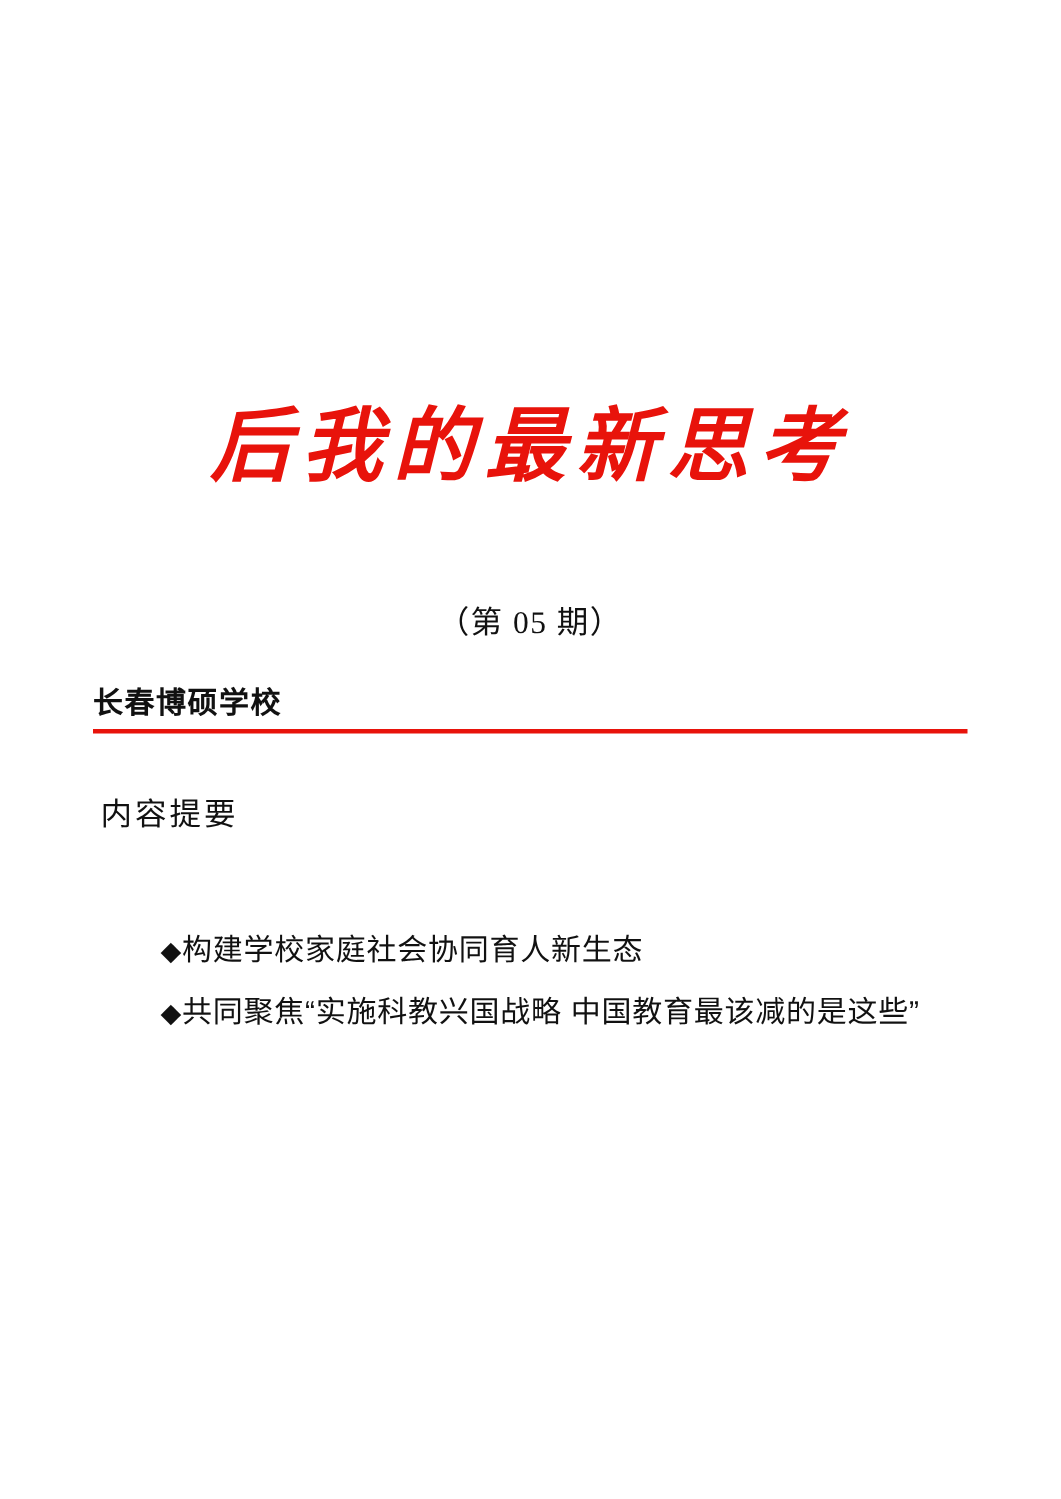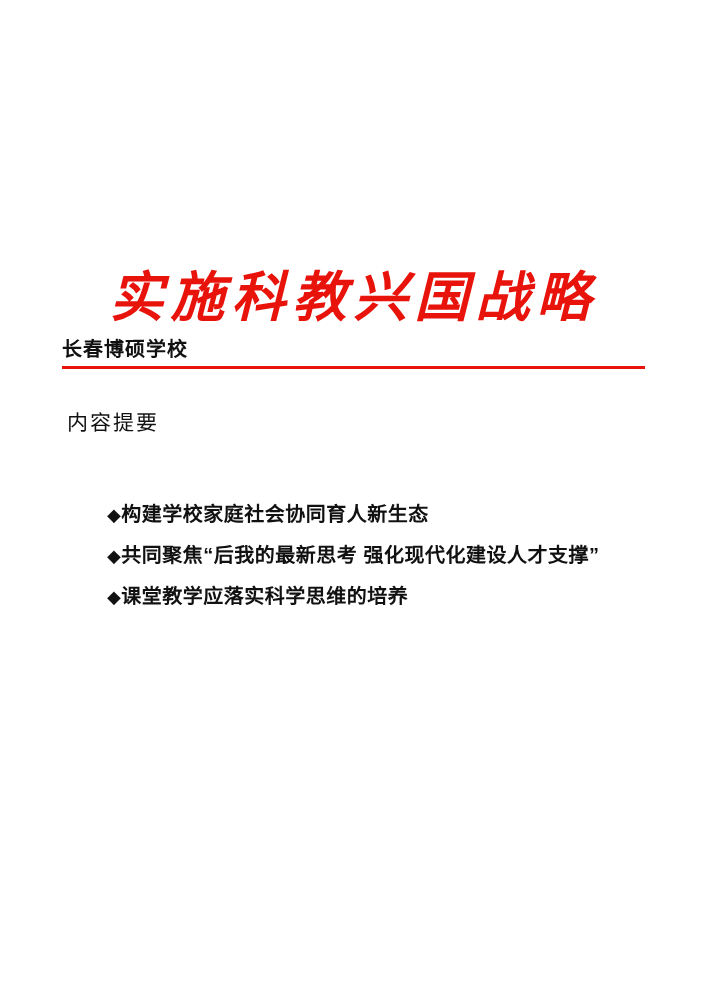--- a/index.html
+++ b/index.html
@@ -31,20 +31,21 @@
     white-space: nowrap;
   }
   .issue-line {
     margin-top: 66px;
     text-align: center;
     font-size: 21px;
     line-height: 26px;
     letter-spacing: 1px;
   }
   .info-row {
+    margin-top: 28px;
     display: flex;
     justify-content: space-between;
     align-items: baseline;
     font-size: 20px;
     line-height: 26px;
   }
   .org-name {
     font-family: "Liberation Sans", sans-serif;
     font-weight: bold;
     letter-spacing: 1px;
@@ -67,52 +68,50 @@
     letter-spacing: 2px;
     font-weight: normal;
   }
   .highlights {
     list-style: none;
     margin-top: 58px;
     padding-left: 45px;
   }
   .highlight-item {
     font-family: "Liberation Sans", sans-serif;
-    font-weight: bold;
+    font-weight: normal;
     font-size: 20px;
     line-height: 41px;
     letter-spacing: 0.5px;
     white-space: nowrap;
   }
   .bullet-icon {
     font-family: "DejaVu Sans", sans-serif;
     font-size: 18px;
   }
 </style>
 </head>
 <body style="--accent: #e8130b; --text: #111111;">
 
 <div class="page">
 
-  <h1 class="doc-title">实施科教兴国战略</h1>
+  <h1 class="doc-title">后我的最新思考</h1>
 
+  <div class="issue-line">（第 05 期）</div>
 
   <div class="info-row">
     <span class="org-name">长春博硕学校</span>
   </div>
 
   <hr class="red-divider">
 
   <h2 class="summary-heading">内容提要</h2>
 
   <ul class="highlights">
     <li class="highlight-item">
       <span class="bullet-icon">◆</span><span>构建学校家庭社会协同育人新生态</span>
     </li>
     <li class="highlight-item">
-      <span class="bullet-icon">◆</span><span>共同聚焦“后我的最新思考 强化现代化建设人才支撑”</span>
-    </li>
-    <li class="highlight-item">
-      <span class="bullet-icon">◆</span><span>课堂教学应落实科学思维的培养</span>
+      <span class="bullet-icon">◆</span><span>共同聚焦“实施科教兴国战略 中国教育最该减的是这些”</span>
     </li>
   </ul>
 
 </div>
 
 </body></html>

